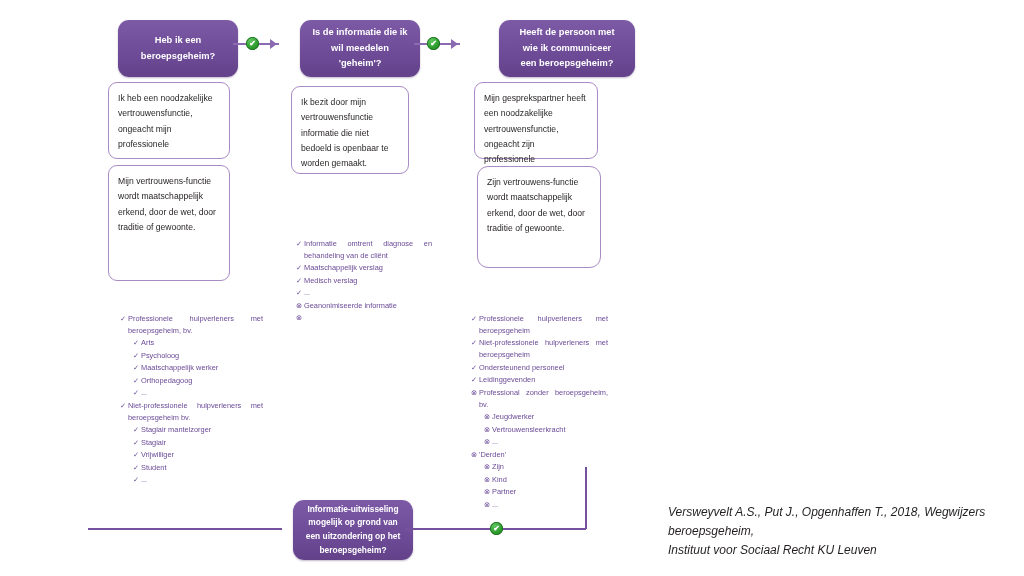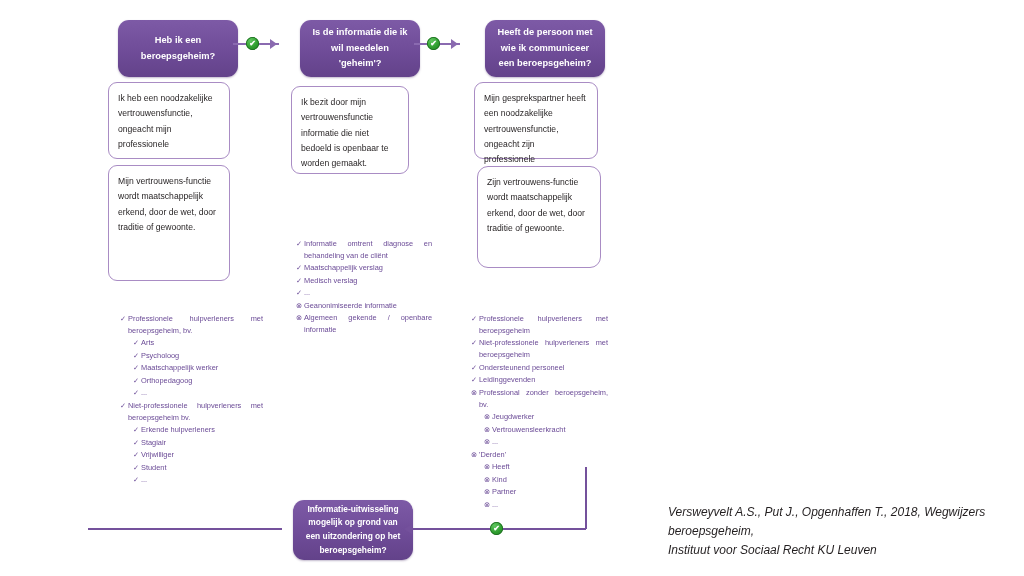--- a/index.html
+++ b/index.html
@@ -148,21 +148,21 @@
       </span>
   </div>
 
   <div class="decision" style="left:288px; top:20px; width:120px; height:57px;">
     <span>
         <span style="display: block;">Is de informatie die ik</span>
         <span style="display: block;">wil meedelen 'geheim'?</span>
       </span>
   </div>
 
-  <div class="decision" style="left:473px; top:20px; width:120px; height:57px;">
+  <div class="decision" style="left:487px; top:20px; width:136px; height:57px;">
     <span>
         <span style="display: block;">Heeft de persoon met</span>
         <span style="display: block;">wie ik communiceer</span>
         <span style="display: block;">een beroepsgeheim?</span>
       </span>
   </div>
 
   <div>
     <div class="arrowstem" style="left:233px; top:42.5px; width:46px;"></div>
     <div class="arrowhead right" style="left:270px; top:38.5px;"></div>
@@ -200,47 +200,47 @@
   </div>
 
   <div class="list" id="list-left" style="left:120px; top:313px; width:143px;">
       <div class="li"><span class="mk">✓</span><span>Professionele hulpverleners met beroepsgeheim, bv.</span></div>
       <div class="li indent"><span class="mk">✓</span><span>Arts</span></div>
       <div class="li indent"><span class="mk">✓</span><span>Psycholoog</span></div>
       <div class="li indent"><span class="mk">✓</span><span>Maatschappelijk werker</span></div>
       <div class="li indent"><span class="mk">✓</span><span>Orthopedagoog</span></div>
       <div class="li indent"><span class="mk">✓</span><span>...</span></div>
       <div class="li"><span class="mk">✓</span><span>Niet-professionele hulpverleners met beroepsgeheim bv.</span></div>
-      <div class="li indent"><span class="mk">✓</span><span>Erkende hulpverleners</span></div>
+      <div class="li indent"><span class="mk">✓</span><span>Stagiair mantelzorger</span></div>
       <div class="li indent"><span class="mk">✓</span><span>Stagiair</span></div>
       <div class="li indent"><span class="mk">✓</span><span>Vrijwilliger</span></div>
       <div class="li indent"><span class="mk">✓</span><span>Student</span></div>
       <div class="li indent"><span class="mk">✓</span><span>...</span></div>
     </div>
 
   <div class="list" id="list-middle" style="left:296px; top:238px; width:136px;">
       <div class="li"><span class="mk">✓</span><span>Informatie omtrent diagnose en behandeling van de cliënt</span></div>
       <div class="li"><span class="mk">✓</span><span>Maatschappelijk verslag</span></div>
       <div class="li"><span class="mk">✓</span><span>Medisch verslag</span></div>
       <div class="li"><span class="mk">✓</span><span>...</span></div>
       <div class="li"><span class="mk">⊗</span><span>Geanonimiseerde informatie</span></div>
-      <div class="li"><span class="mk">⊗</span><span>Algemeen gekende / openbare informatie</span></div>
+      <div class="li"><span class="mk">⊗</span></div>
     </div>
 
   <div class="list" id="list-right" style="left:471px; top:313px; width:137px;">
       <div class="li"><span class="mk">✓</span><span>Professionele hulpverleners met beroepsgeheim</span></div>
       <div class="li"><span class="mk">✓</span><span>Niet-professionele hulpverleners met beroepsgeheim</span></div>
       <div class="li"><span class="mk">✓</span><span>Ondersteunend personeel</span></div>
       <div class="li"><span class="mk">✓</span><span>Leidinggevenden</span></div>
       <div class="li"><span class="mk">⊗</span><span>Professional zonder beroepsgeheim, bv.</span></div>
       <div class="li indent"><span class="mk">⊗</span><span>Jeugdwerker</span></div>
       <div class="li indent"><span class="mk">⊗</span><span>Vertrouwensleerkracht</span></div>
       <div class="li indent"><span class="mk">⊗</span><span>...</span></div>
       <div class="li"><span class="mk">⊗</span><span>'Derden'</span></div>
-      <div class="li indent"><span class="mk">⊗</span><span>Heeft</span></div>
+      <div class="li indent"><span class="mk">⊗</span><span>Zijn</span></div>
       <div class="li indent"><span class="mk">⊗</span><span>Kind</span></div>
       <div class="li indent"><span class="mk">⊗</span><span>Partner</span></div>
       <div class="li indent"><span class="mk">⊗</span><span>...</span></div>
     </div>
 
   <div class="decision" style="left:281px; top:500px; width:120px; height:60px; font-size:8.4px; line-height:1.62;">
     <span>
         <span style="display: block;">Informatie-uitwisseling</span>
         <span style="display: block;">mogelijk op grond van</span>
         <span style="display: block;">een uitzondering op het</span>

